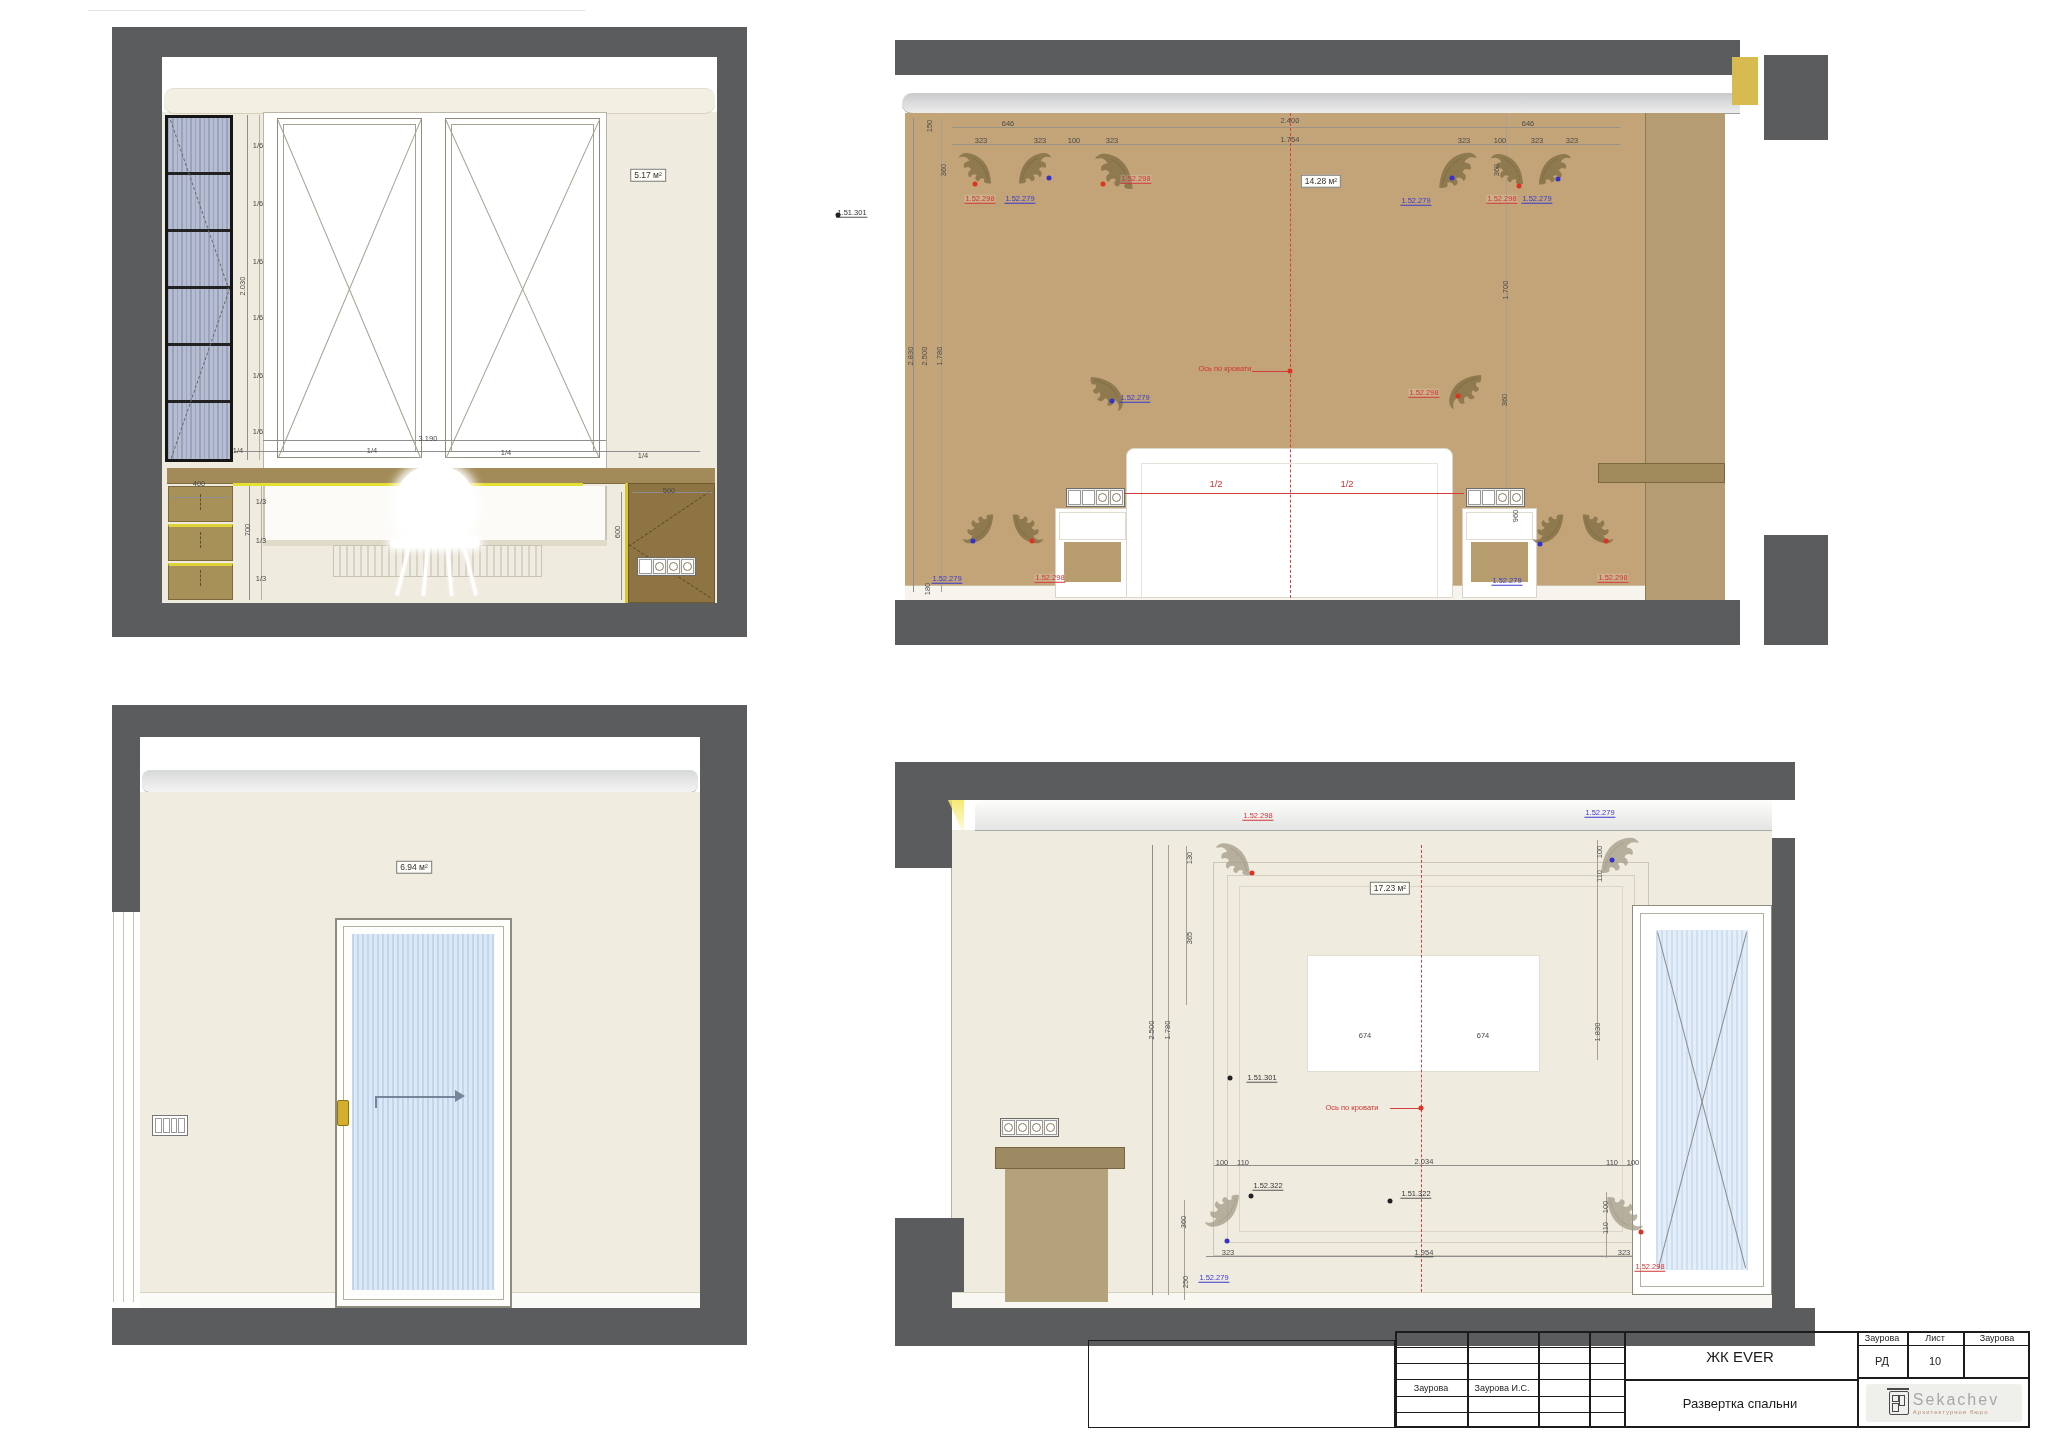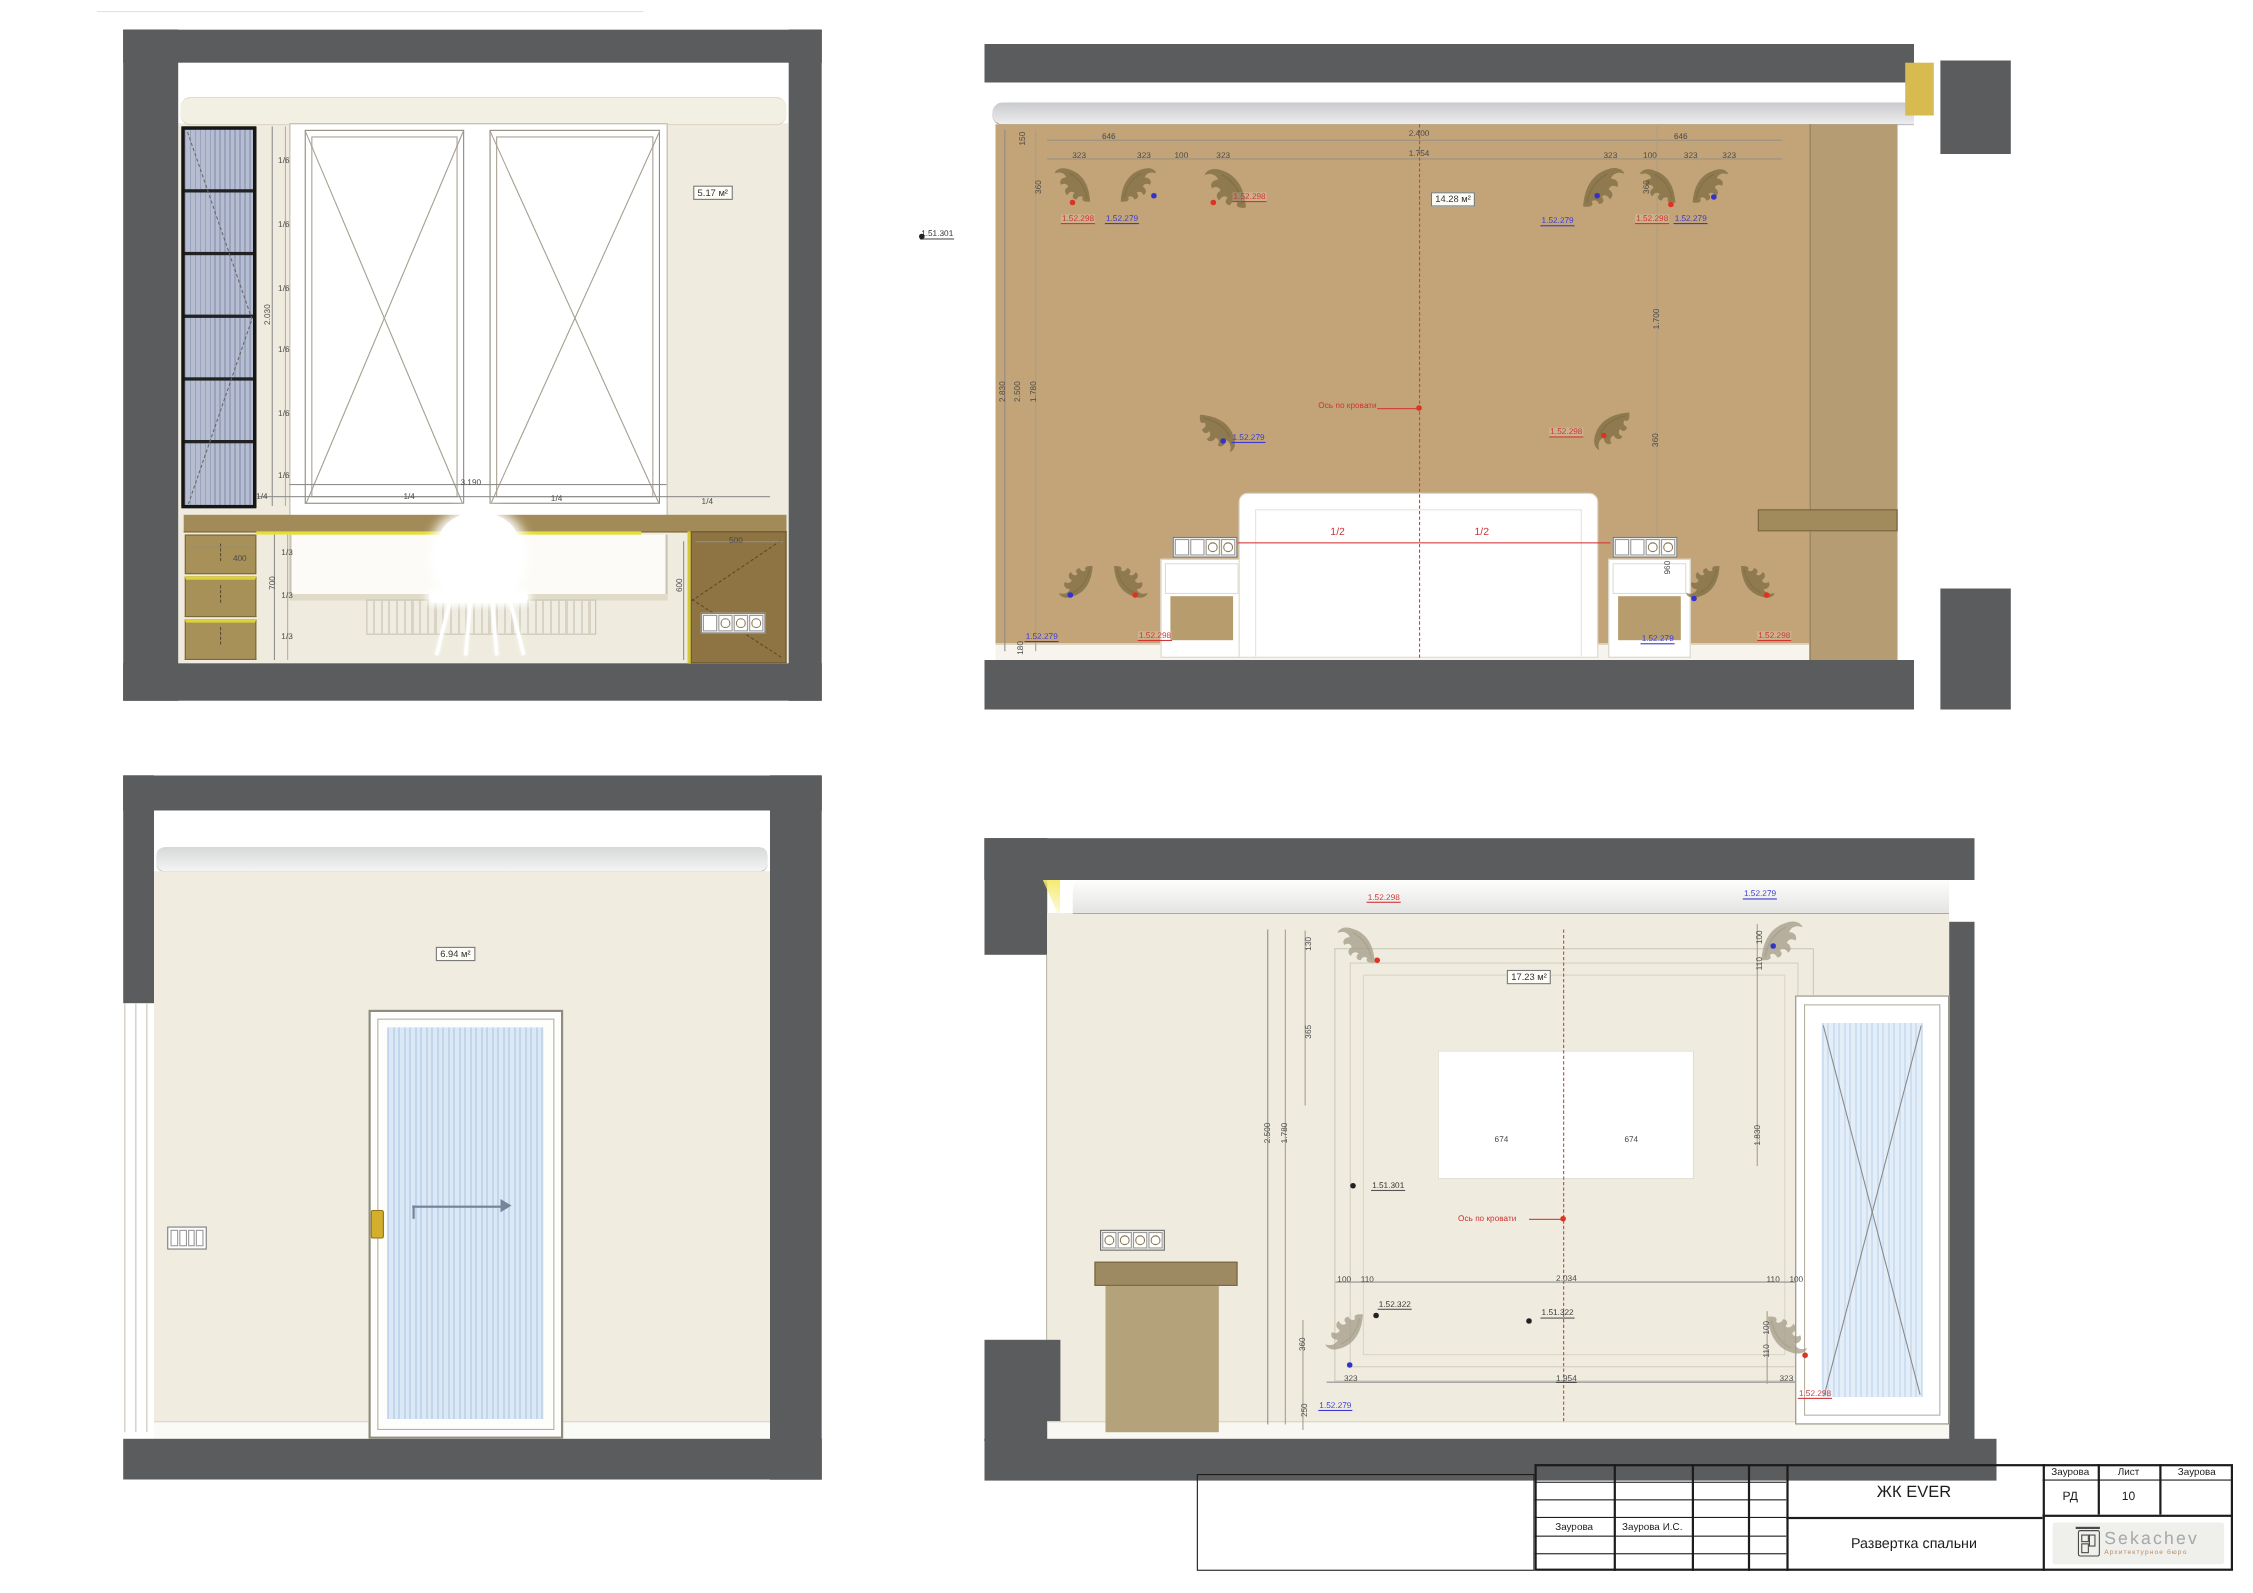--- a/index.html
+++ b/index.html
@@ -386,21 +386,21 @@
 <span class="ann" style="left: 258px; top: 204px;">1/6</span>
 <span class="ann" style="left: 258px; top: 262px;">1/6</span>
 <span class="ann" style="left: 258px; top: 318px;">1/6</span>
 <span class="ann" style="left: 258px; top: 376px;">1/6</span>
 <span class="ann" style="left: 258px; top: 432px;">1/6</span>
 <span class="ann" style="left: 428px; top: 439px;">3.190</span>
 <span class="ann" style="left: 238px; top: 451px;">1/4</span>
 <span class="ann" style="left: 372px; top: 451px;">1/4</span>
 <span class="ann" style="left: 506px; top: 453px;">1/4</span>
 <span class="ann" style="left: 643px; top: 456px;">1/4</span>
-<span class="ann" style="left: 199px; top: 508px; margin-left: 19px;">400</span>
+<span class="ann" style="left: 199px; top: 484px;">400</span>
 <span class="ann rot" style="left: 248px; top: 530px;">700</span>
 <span class="ann" style="left: 261px; top: 502px;">1/3</span>
 <span class="ann" style="left: 261px; top: 541px;">1/3</span>
 <span class="ann" style="left: 261px; top: 579px;">1/3</span>
 <span class="ann" style="left: 669px; top: 491px;">500</span>
 <span class="ann rot" style="left: 618px; top: 532px;">600</span>
 <span class="ann area" style="left: 648px; top: 175px;">5.17 м²</span>
 <span class="ann" style="left: 1008px; top: 124px;">646</span>
 <span class="ann" style="left: 1290px; top: 121px;">2.400</span>
 <span class="ann" style="left: 1528px; top: 124px;">646</span>

